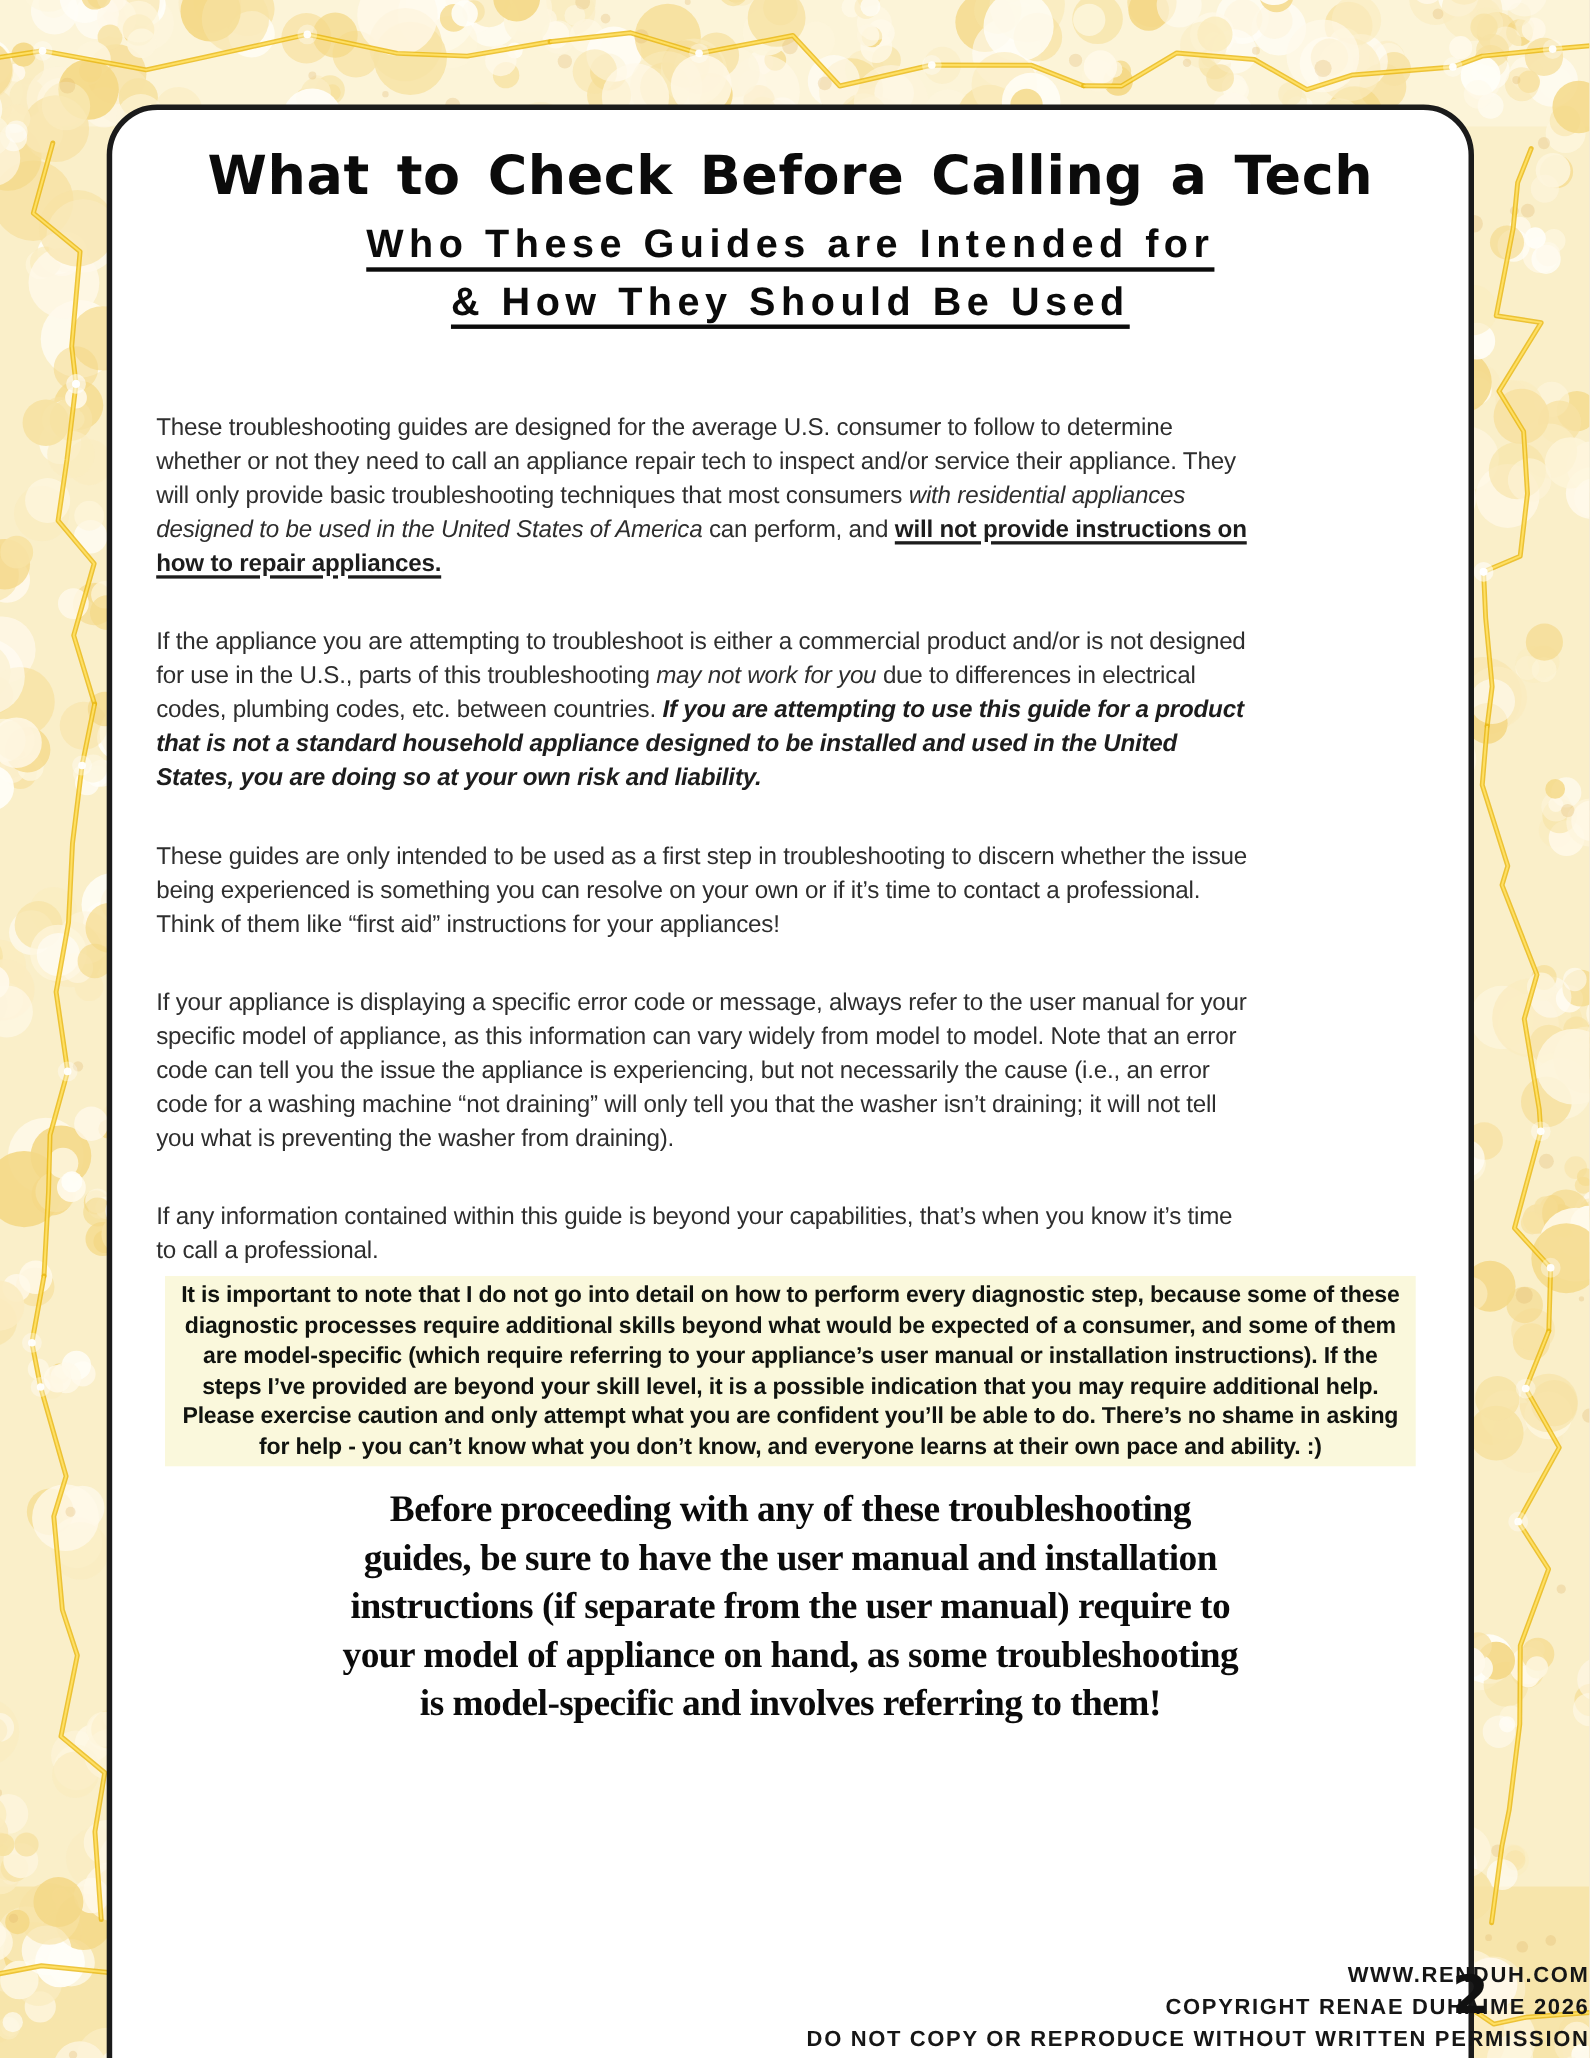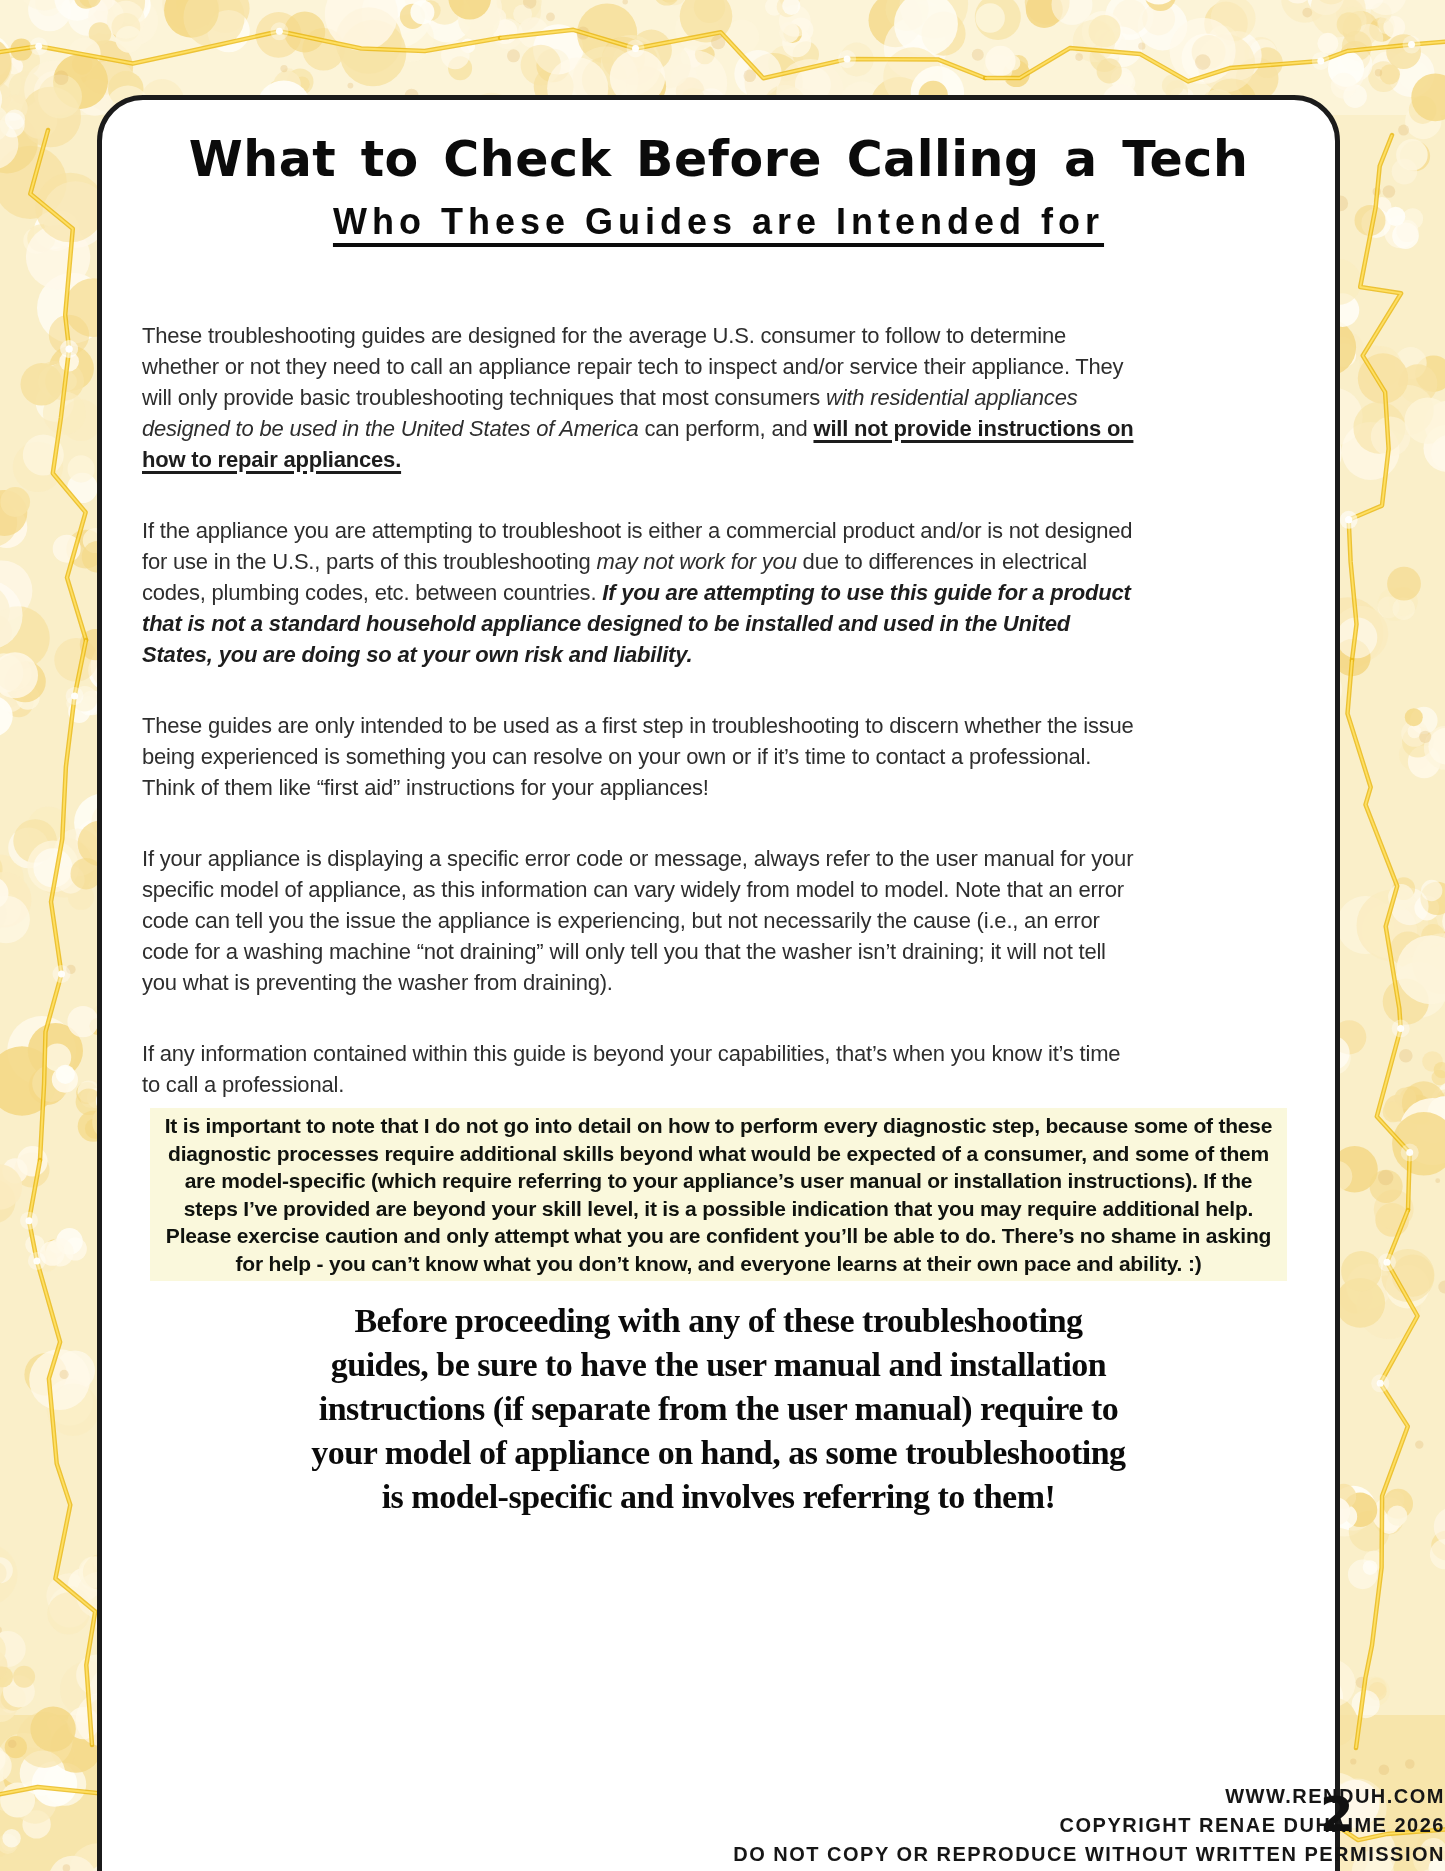--- a/index.html
+++ b/index.html
@@ -1162,20 +1162,21 @@
       <circle cx="1387.0" cy="1262.3" r="9" fill="#FFFFFF" opacity="0.35"></circle>
       <circle cx="1387.0" cy="1262.3" r="3.5" fill="#FFFFFF" opacity="0.95"></circle>
       <circle cx="1380.2" cy="1383.3" r="9" fill="#FFFFFF" opacity="0.35"></circle>
       <circle cx="1380.2" cy="1383.3" r="3.5" fill="#FFFFFF" opacity="0.95"></circle>
     </svg>
 
   <main class="card">
     <h1 class="title">What to Check Before Calling a Tech</h1>
     <h2 class="subtitle">
       <span class="ul">Who These Guides are Intended for</span><br>
+      <span class="ul">&amp; How They Should Be Used</span>
     </h2>
 
     <div class="bodytext" id="paragraphs">
         <p class="para"><span>These troubleshooting guides are designed for the average U.S. consumer to follow to determine whether or not they need to call an appliance repair tech to inspect and/or service their appliance. They will only provide basic troubleshooting techniques that most consumers </span><span class="run-i">with residential appliances designed to be used in the United States of America</span><span> can perform, and </span><span class="run-bu">will not provide instructions on how to repair appliances.</span></p>
         <p class="para"><span>If the appliance you are attempting to troubleshoot is either a commercial product and/or is not designed for use in the U.S., parts of this troubleshooting </span><span class="run-i">may not work for you</span><span> due to differences in electrical codes, plumbing codes, etc. between countries.  </span><span class="run-bi">If you are attempting to use this guide for a product that is not a standard household appliance designed to be installed and used in the United States, you are doing so at your own risk and liability.</span></p>
         <p class="para"><span>These guides are only intended to be used as a first step in troubleshooting to discern whether the issue being experienced is something you can resolve on your own or if it’s time to contact a professional. Think of them like “first aid” instructions for your appliances!</span></p>
         <p class="para"><span>If your appliance is displaying a specific error code or message, always refer to the user manual for your specific model of appliance, as this information can vary widely from model to model. Note that an error code can tell you the issue the appliance is experiencing, but not necessarily the cause (i.e., an error code for a washing machine “not draining” will only tell you that the washer isn’t draining; it will not tell you what is preventing the washer from draining).</span></p>
         <p class="para"><span>If any information contained within this guide is beyond your capabilities, that’s when you know it’s time to call a professional.</span></p>
       </div>
 

